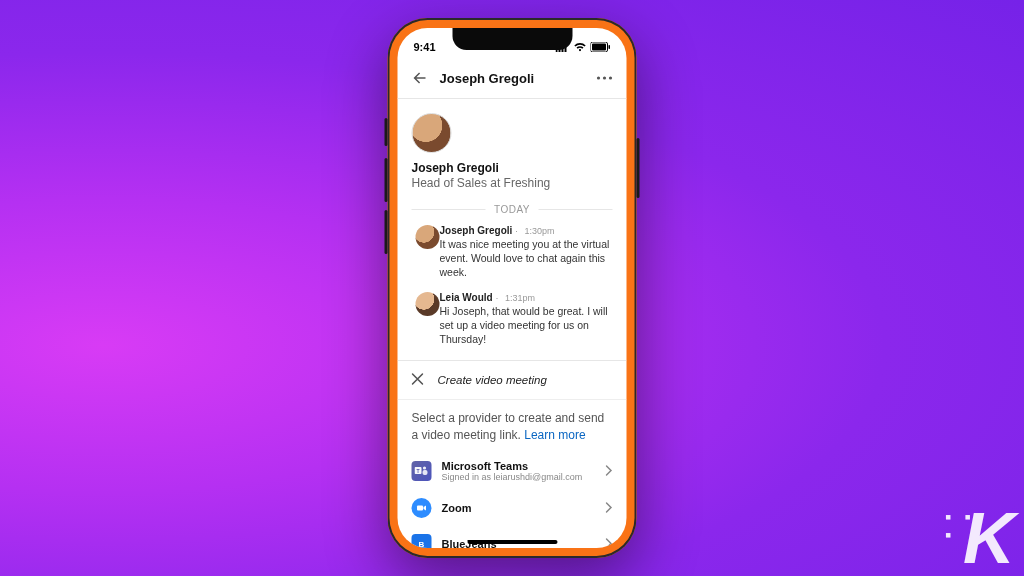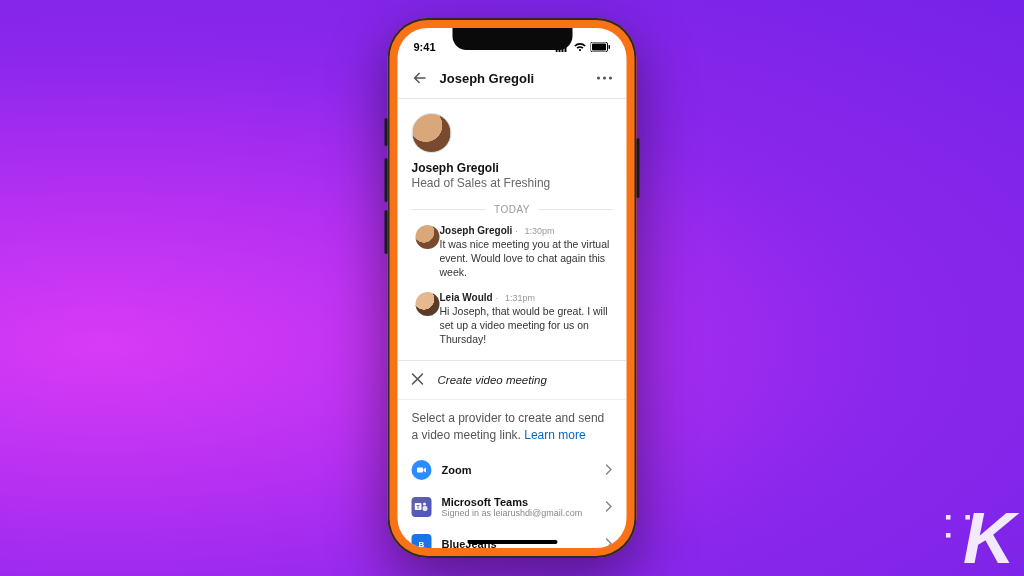--- a/index.html
+++ b/index.html
@@ -203,53 +203,53 @@
             </svg>
         </div>
         <div class="ttl">Create video meeting</div>
       </div>
 
       <div class="sheet-sub">
         <span>Select a provider to create and send a video meeting link. </span><span class="lm">Learn more</span>
       </div>
 
       <div class="provider">
-        <div class="picon zoom">
-          <svg width="12" height="12" viewBox="0 0 12 12">
-              <rect x="1.5" y="3.5" width="6" height="5" rx="1" fill="#fff"></rect>
-              <path d="M8 5l2.5-1.5v5L8 7z" fill="#fff"></path>
-            </svg>
-        </div>
-        <div class="ptxt">
-          <div class="pname">Zoom</div>
-        </div>
-        <svg class="chev" width="7" height="11" viewBox="0 0 7 11">
-            <path d="M1 1l4.5 4.5L1 10" stroke="#888" stroke-width="1.5" fill="none" stroke-linecap="round"></path>
-          </svg>
-      </div>
-
-      <div class="provider">
         <div class="picon teams">
           <svg width="14" height="14" viewBox="0 0 14 14">
               <rect x="0" y="3" width="7" height="7" rx="1" fill="#fff" opacity="0.95"></rect>
               <text x="3.5" y="8.8" text-anchor="middle" font-size="5" font-weight="700" fill="#5558af">T</text>
               <circle cx="10" cy="4" r="1.6" fill="#fff" opacity="0.9"></circle>
               <rect x="8" y="6" width="5" height="5" rx="2" fill="#fff" opacity="0.85"></rect>
             </svg>
         </div>
         <div class="ptxt">
           <div class="pname">Microsoft Teams</div>
           <div class="psub">Signed in as leiarushdi@gmail.com</div>
         </div>
         <svg class="chev" width="7" height="11" viewBox="0 0 7 11">
             <path d="M1 1l4.5 4.5L1 10" stroke="#888" stroke-width="1.5" fill="none" stroke-linecap="round"></path>
           </svg>
       </div>
 
       <div class="provider">
+        <div class="picon zoom">
+          <svg width="12" height="12" viewBox="0 0 12 12">
+              <rect x="1.5" y="3.5" width="6" height="5" rx="1" fill="#fff"></rect>
+              <path d="M8 5l2.5-1.5v5L8 7z" fill="#fff"></path>
+            </svg>
+        </div>
+        <div class="ptxt">
+          <div class="pname">Zoom</div>
+        </div>
+        <svg class="chev" width="7" height="11" viewBox="0 0 7 11">
+            <path d="M1 1l4.5 4.5L1 10" stroke="#888" stroke-width="1.5" fill="none" stroke-linecap="round"></path>
+          </svg>
+      </div>
+
+      <div class="provider">
         <div class="picon bj">
           <svg width="12" height="12" viewBox="0 0 12 12">
               <rect x="1" y="1" width="10" height="10" rx="1.5" fill="none"></rect>
               <text x="6" y="9" text-anchor="middle" font-size="8" font-weight="800" fill="#fff">B</text>
             </svg>
         </div>
         <div class="ptxt">
           <div class="pname">BlueJeans</div>
         </div>
         <svg class="chev" width="7" height="11" viewBox="0 0 7 11">

